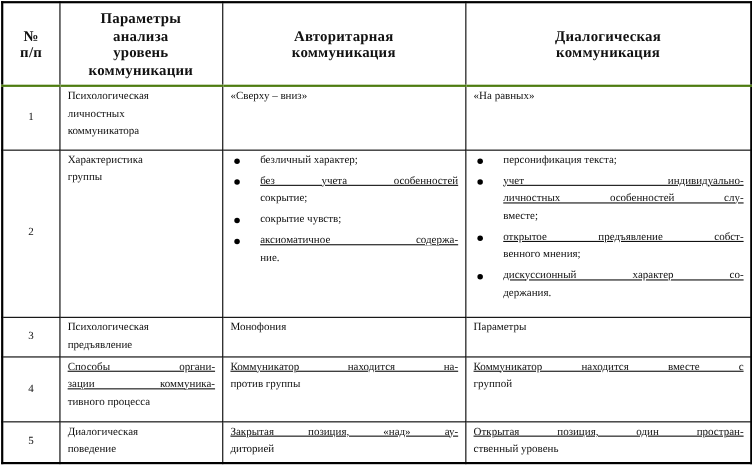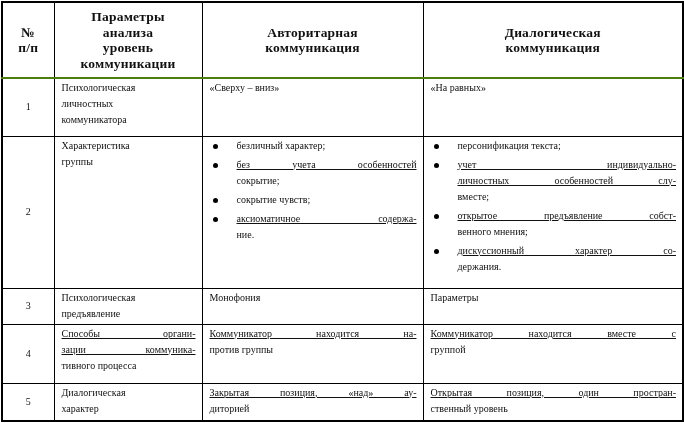--- a/index.html
+++ b/index.html
@@ -221,21 +221,21 @@
       <td class="val">
         <span class="line just">Коммуникатор находится вместе с</span>
         <span class="line">группой</span>
       </td>
     </tr>
 
     <tr class="h-r5">
       <td class="num">5</td>
       <td class="param">
         <span class="line">Диалогическая</span>
-        <span class="line">характер</span>
+        <span class="line">поведение</span>
       </td>
       <td class="val">
         <span class="line just">Закрытая позиция, «над» ау-</span>
         <span class="line">диторией</span>
       </td>
       <td class="val">
         <span class="line just">Открытая позиция, один простран-</span>
         <span class="line">ственный уровень</span>
       </td>
     </tr>

